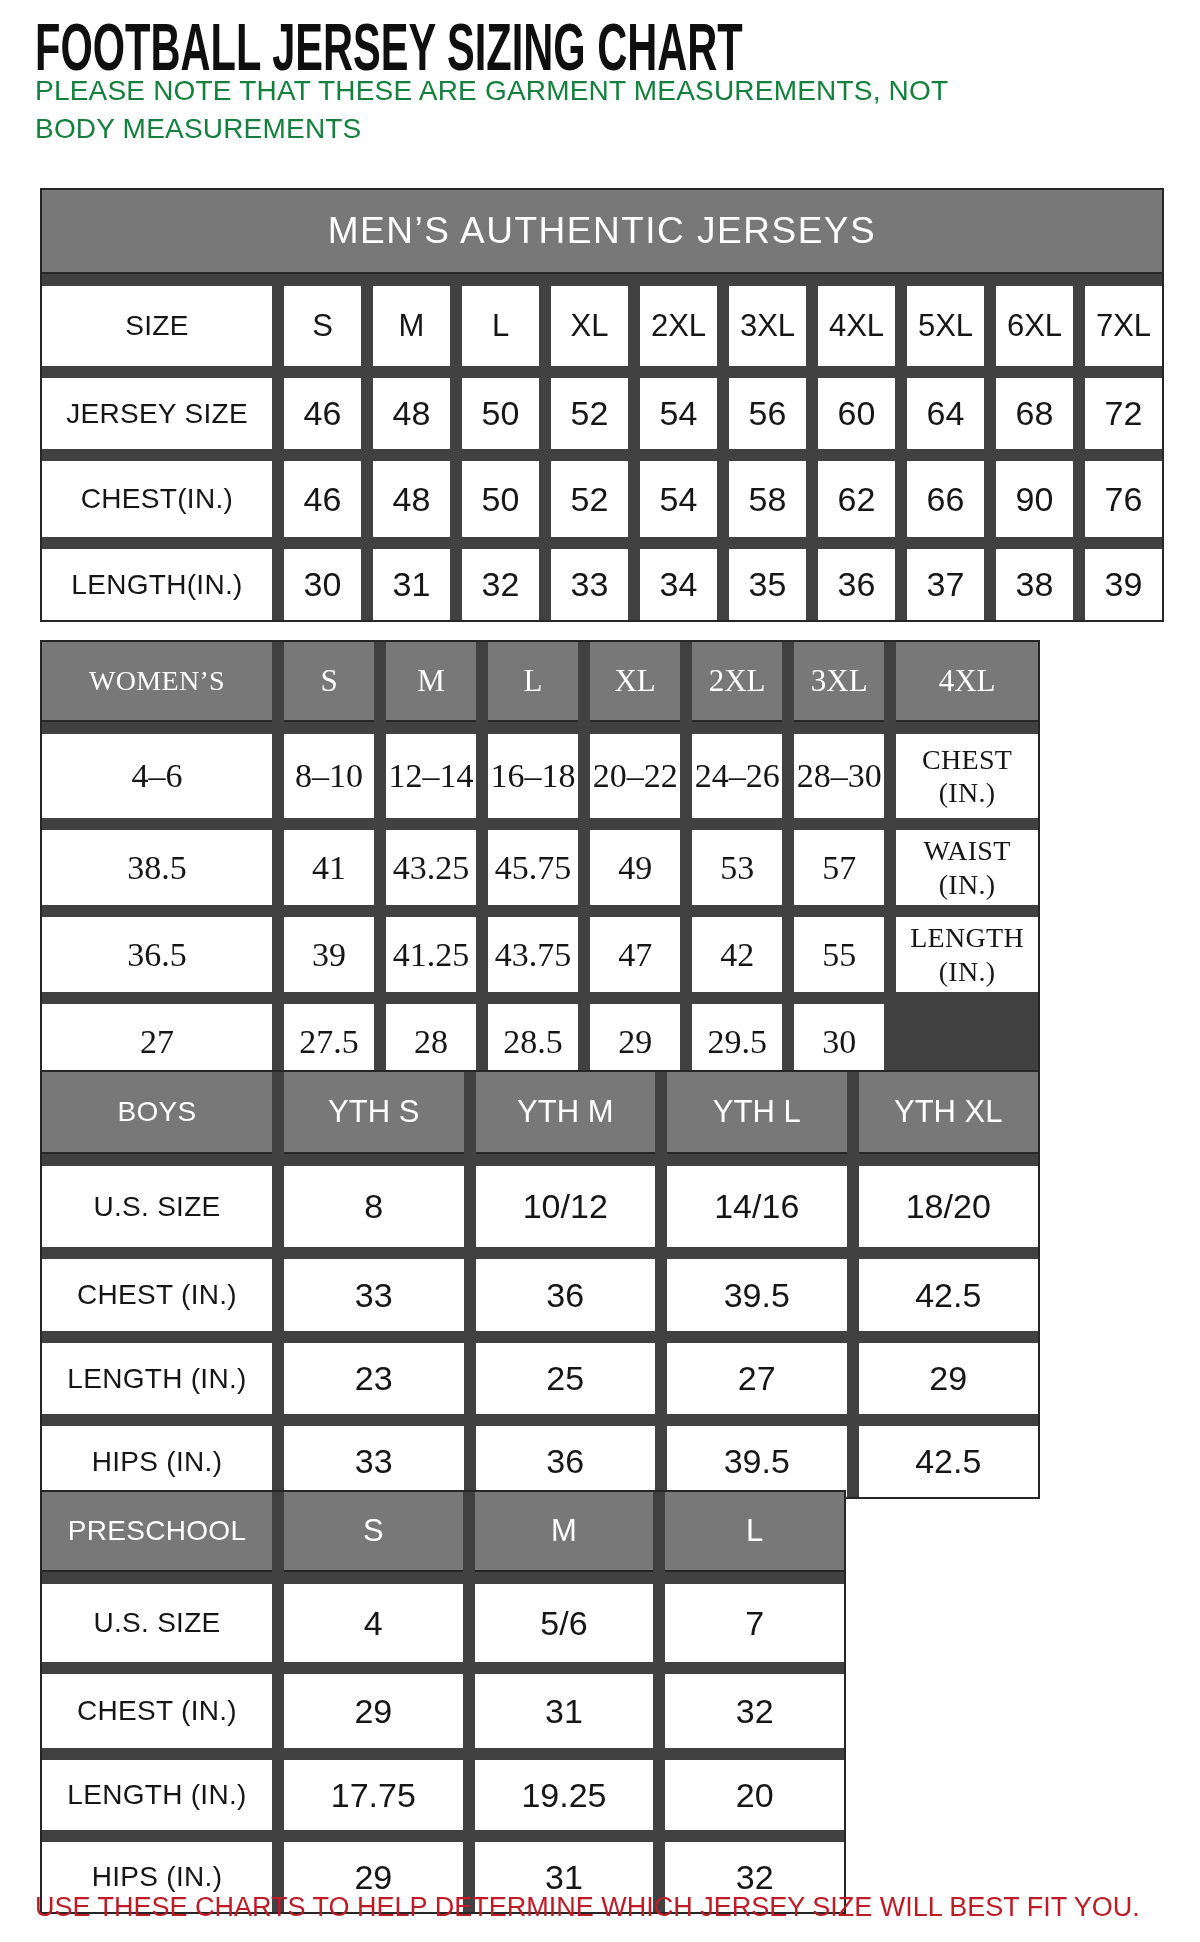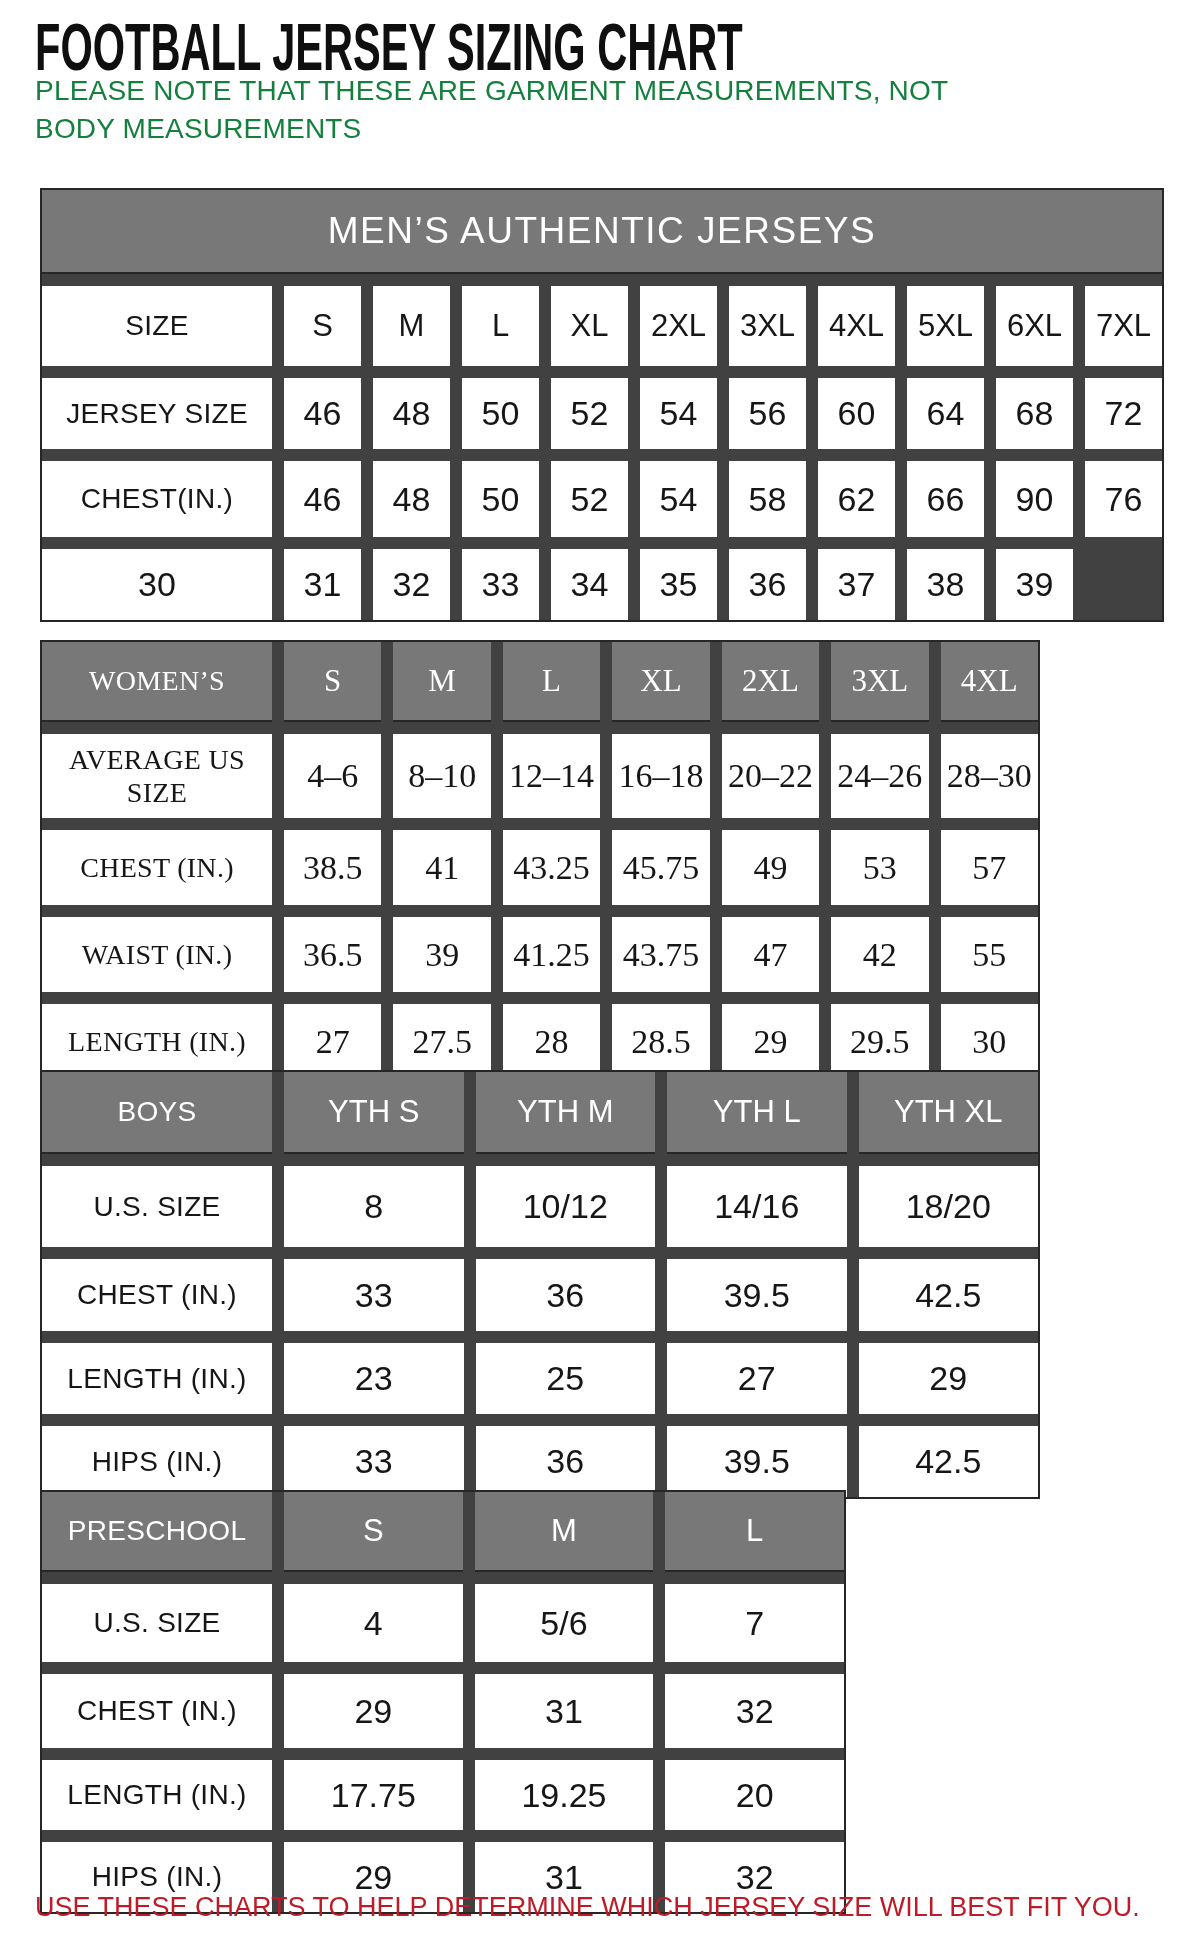--- a/index.html
+++ b/index.html
@@ -145,41 +145,41 @@
       <div class="cell data">46</div>
       <div class="cell data">48</div>
       <div class="cell data">50</div>
       <div class="cell data">52</div>
       <div class="cell data">54</div>
       <div class="cell data">58</div>
       <div class="cell data">62</div>
       <div class="cell data">66</div>
       <div class="cell data">90</div>
       <div class="cell data">76</div>
+      <div class="cell label">LENGTH(IN.)</div>
       <div class="cell data">30</div>
       <div class="cell data">31</div>
       <div class="cell data">32</div>
       <div class="cell data">33</div>
       <div class="cell data">34</div>
       <div class="cell data">35</div>
       <div class="cell data">36</div>
       <div class="cell data">37</div>
       <div class="cell data">38</div>
       <div class="cell data">39</div>
     </div>
   <div class="tbl" id="tbl-womens">
       <div class="cell head label gray">WOMEN’S</div>
       <div class="cell head gray">S</div>
       <div class="cell head gray">M</div>
       <div class="cell head gray">L</div>
       <div class="cell head gray">XL</div>
       <div class="cell head gray">2XL</div>
       <div class="cell head gray">3XL</div>
       <div class="cell head gray">4XL</div>
-      <div class="cell label">AVERAGE US SIZE</div>
       <div class="cell data">4–6</div>
       <div class="cell data">8–10</div>
       <div class="cell data">12–14</div>
       <div class="cell data">16–18</div>
       <div class="cell data">20–22</div>
       <div class="cell data">24–26</div>
       <div class="cell data">28–30</div>
       <div class="cell label">CHEST (IN.)</div>
       <div class="cell data">38.5</div>
       <div class="cell data">41</div>

